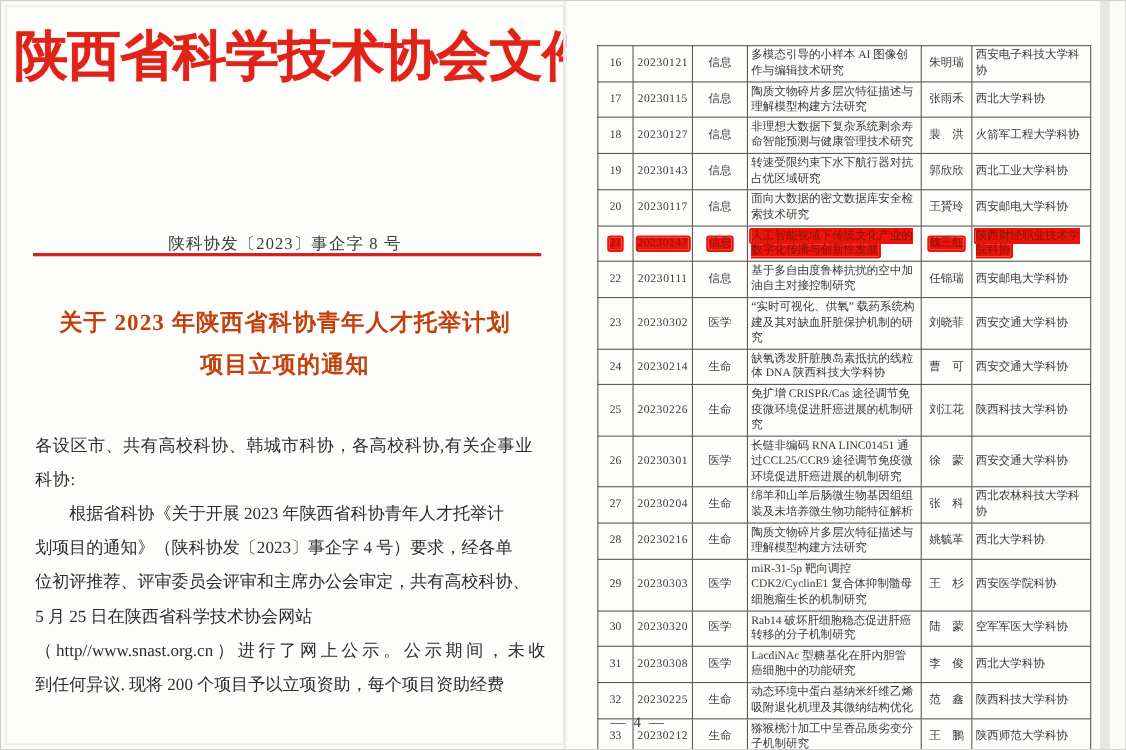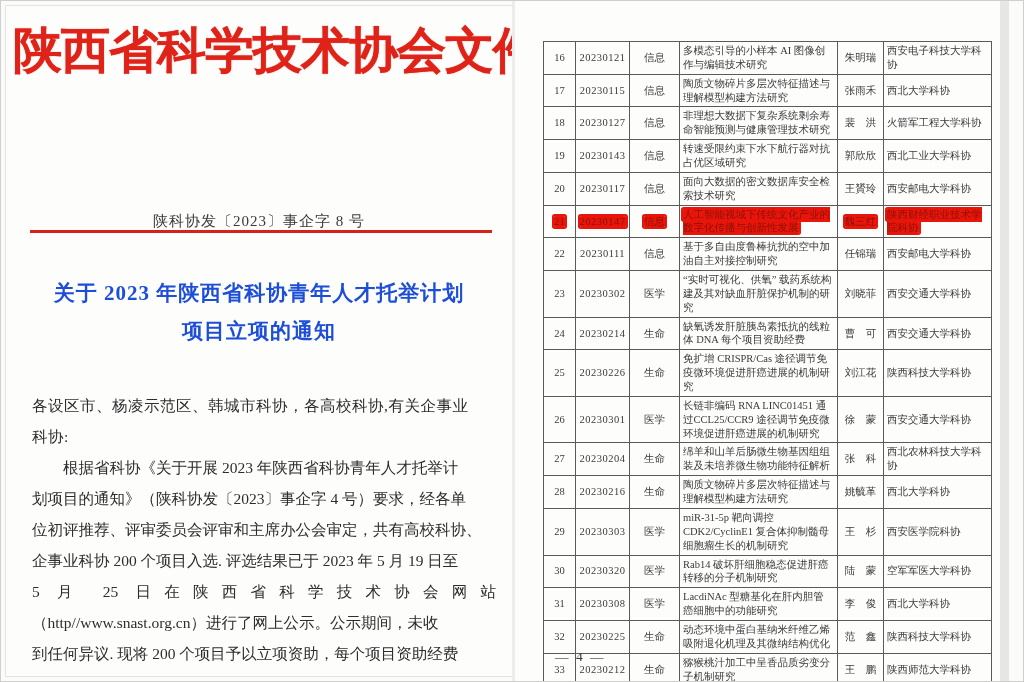--- a/index.html
+++ b/index.html
@@ -21,21 +21,21 @@
   }
   .doc-number{
     position:absolute;left:0;top:206px;width:100%;text-align:center;
     font-size:15px;color:#3a3a3a;letter-spacing:1px;
   }
   .red-rule{
     position:absolute;left:24px;top:224px;width:462px;height:3px;background:#d5231b;
   }
   .doc-title{
     position:absolute;left:0;top:268px;width:100%;text-align:center;
-    font-size:21px;font-weight:bold;color:#1d4ed8;line-height:38px;letter-spacing:1px;
+    font-size:21px;font-weight:bold;color:#c2410c;line-height:38px;letter-spacing:1px;
   }
   .body-block{
     position:absolute;left:26px;top:384px;width:464px;
     font-size:15.5px;color:#2d2d2d;line-height:31px;
   }
   .line{white-space:nowrap;}
   .salutation .line{letter-spacing:.5px;}
   .para .line:nth-child(1){text-indent:2em;}
   .para .line:nth-child(5){text-align:justify;text-align-last:justify;white-space:normal;}
   
@@ -73,28 +73,27 @@
   <div class="page-left">
     <div class="red-header">陕西省科学技术协会文件</div>
     <div class="doc-number">陕科协发〔2023〕事企字 8 号</div>
     <div class="red-rule"></div>
     <div class="doc-title">
       <div>关于 2023 年陕西省科协青年人才托举计划</div>
       <div>项目立项的通知</div>
     </div>
     <div class="body-block">
       <div class="salutation">
-        <div class="line">各设区市、杨凌示范区、韩城市科协，各高校科协,有关企事业</div>
+        <div class="line">各设区市、共有高校科协、韩城市科协，各高校科协,有关企事业</div>
           <div class="line">科协:</div>
       </div>
       <div class="para">
         <div class="line">根据省科协《关于开展 2023 年陕西省科协青年人才托举计</div>
           <div class="line">划项目的通知》（陕科协发〔2023〕事企字 4 号）要求，经各单</div>
           <div class="line">位初评推荐、评审委员会评审和主席办公会审定，共有高校科协、</div>
-          <div class="line">企事业科协 200 个项目入选. 评选结果已于 2023 年 5 月 19 日至</div>
           <div class="line">5 月 25 日在陕西省科学技术协会网站</div>
           <div class="line">（http//www.snast.org.cn）进行了网上公示。公示期间，未收</div>
           <div class="line">到任何异议. 现将 200 个项目予以立项资助，每个项目资助经费</div>
       </div>
     </div>
   </div>
 
   <div class="seam"></div>
 
   <div class="page-right">
@@ -169,21 +168,21 @@
           <td class="c id-cell"><span class="ct">20230302</span></td>
           <td class="c"><span class="ct">医学</span></td>
           <td class="t"><span class="ct">“实时可视化、供氧” 载药系统构建及其对缺血肝脏保护机制的研究</span></td>
           <td class="c"><span class="ct">刘晓菲</span></td>
           <td class="t"><span class="ct">西安交通大学科协</span></td>
         </tr>
           <tr>
           <td class="c"><span class="ct">24</span></td>
           <td class="c id-cell"><span class="ct">20230214</span></td>
           <td class="c"><span class="ct">生命</span></td>
-          <td class="t"><span class="ct">缺氧诱发肝脏胰岛素抵抗的线粒体 DNA 每个项目资助经费</span></td>
+          <td class="t"><span class="ct">缺氧诱发肝脏胰岛素抵抗的线粒体 DNA 陕西科技大学科协</span></td>
           <td class="c"><span class="ct">曹　可</span></td>
           <td class="t"><span class="ct">西安交通大学科协</span></td>
         </tr>
           <tr>
           <td class="c"><span class="ct">25</span></td>
           <td class="c id-cell"><span class="ct">20230226</span></td>
           <td class="c"><span class="ct">生命</span></td>
           <td class="t"><span class="ct">免扩增 CRISPR/Cas 途径调节免疫微环境促进肝癌进展的机制研究</span></td>
           <td class="c"><span class="ct">刘江花</span></td>
           <td class="t"><span class="ct">陕西科技大学科协</span></td>

